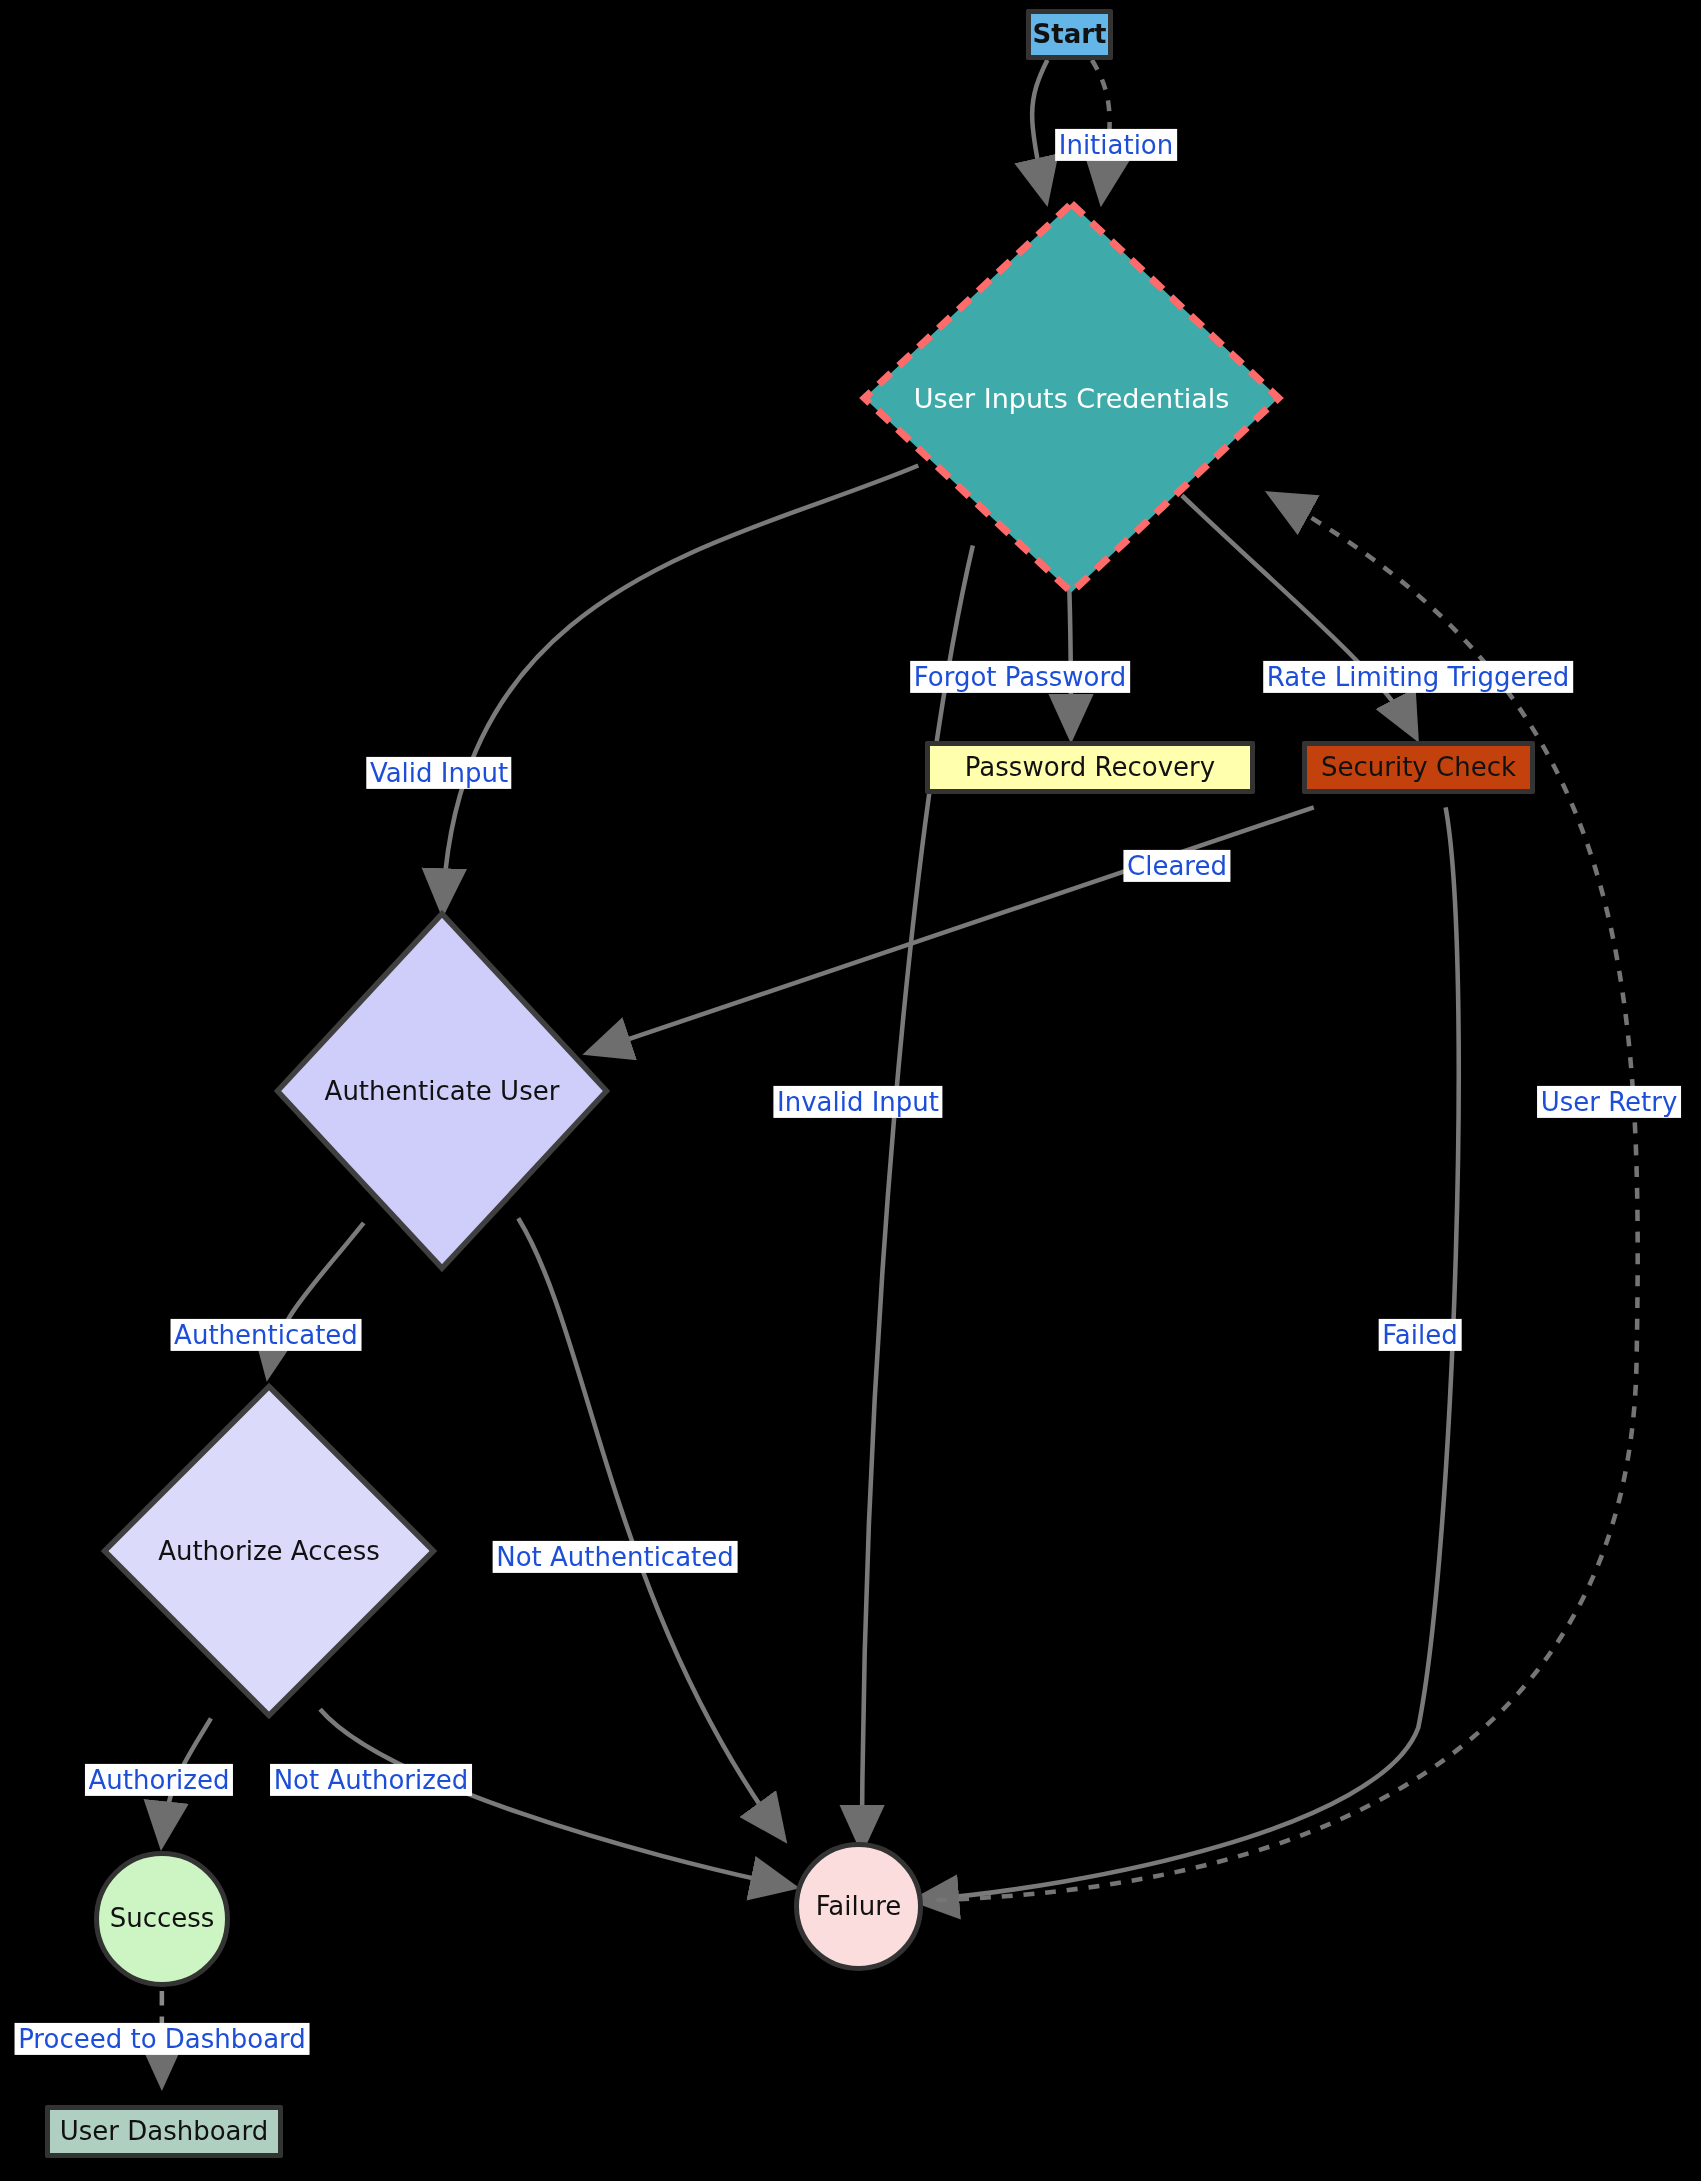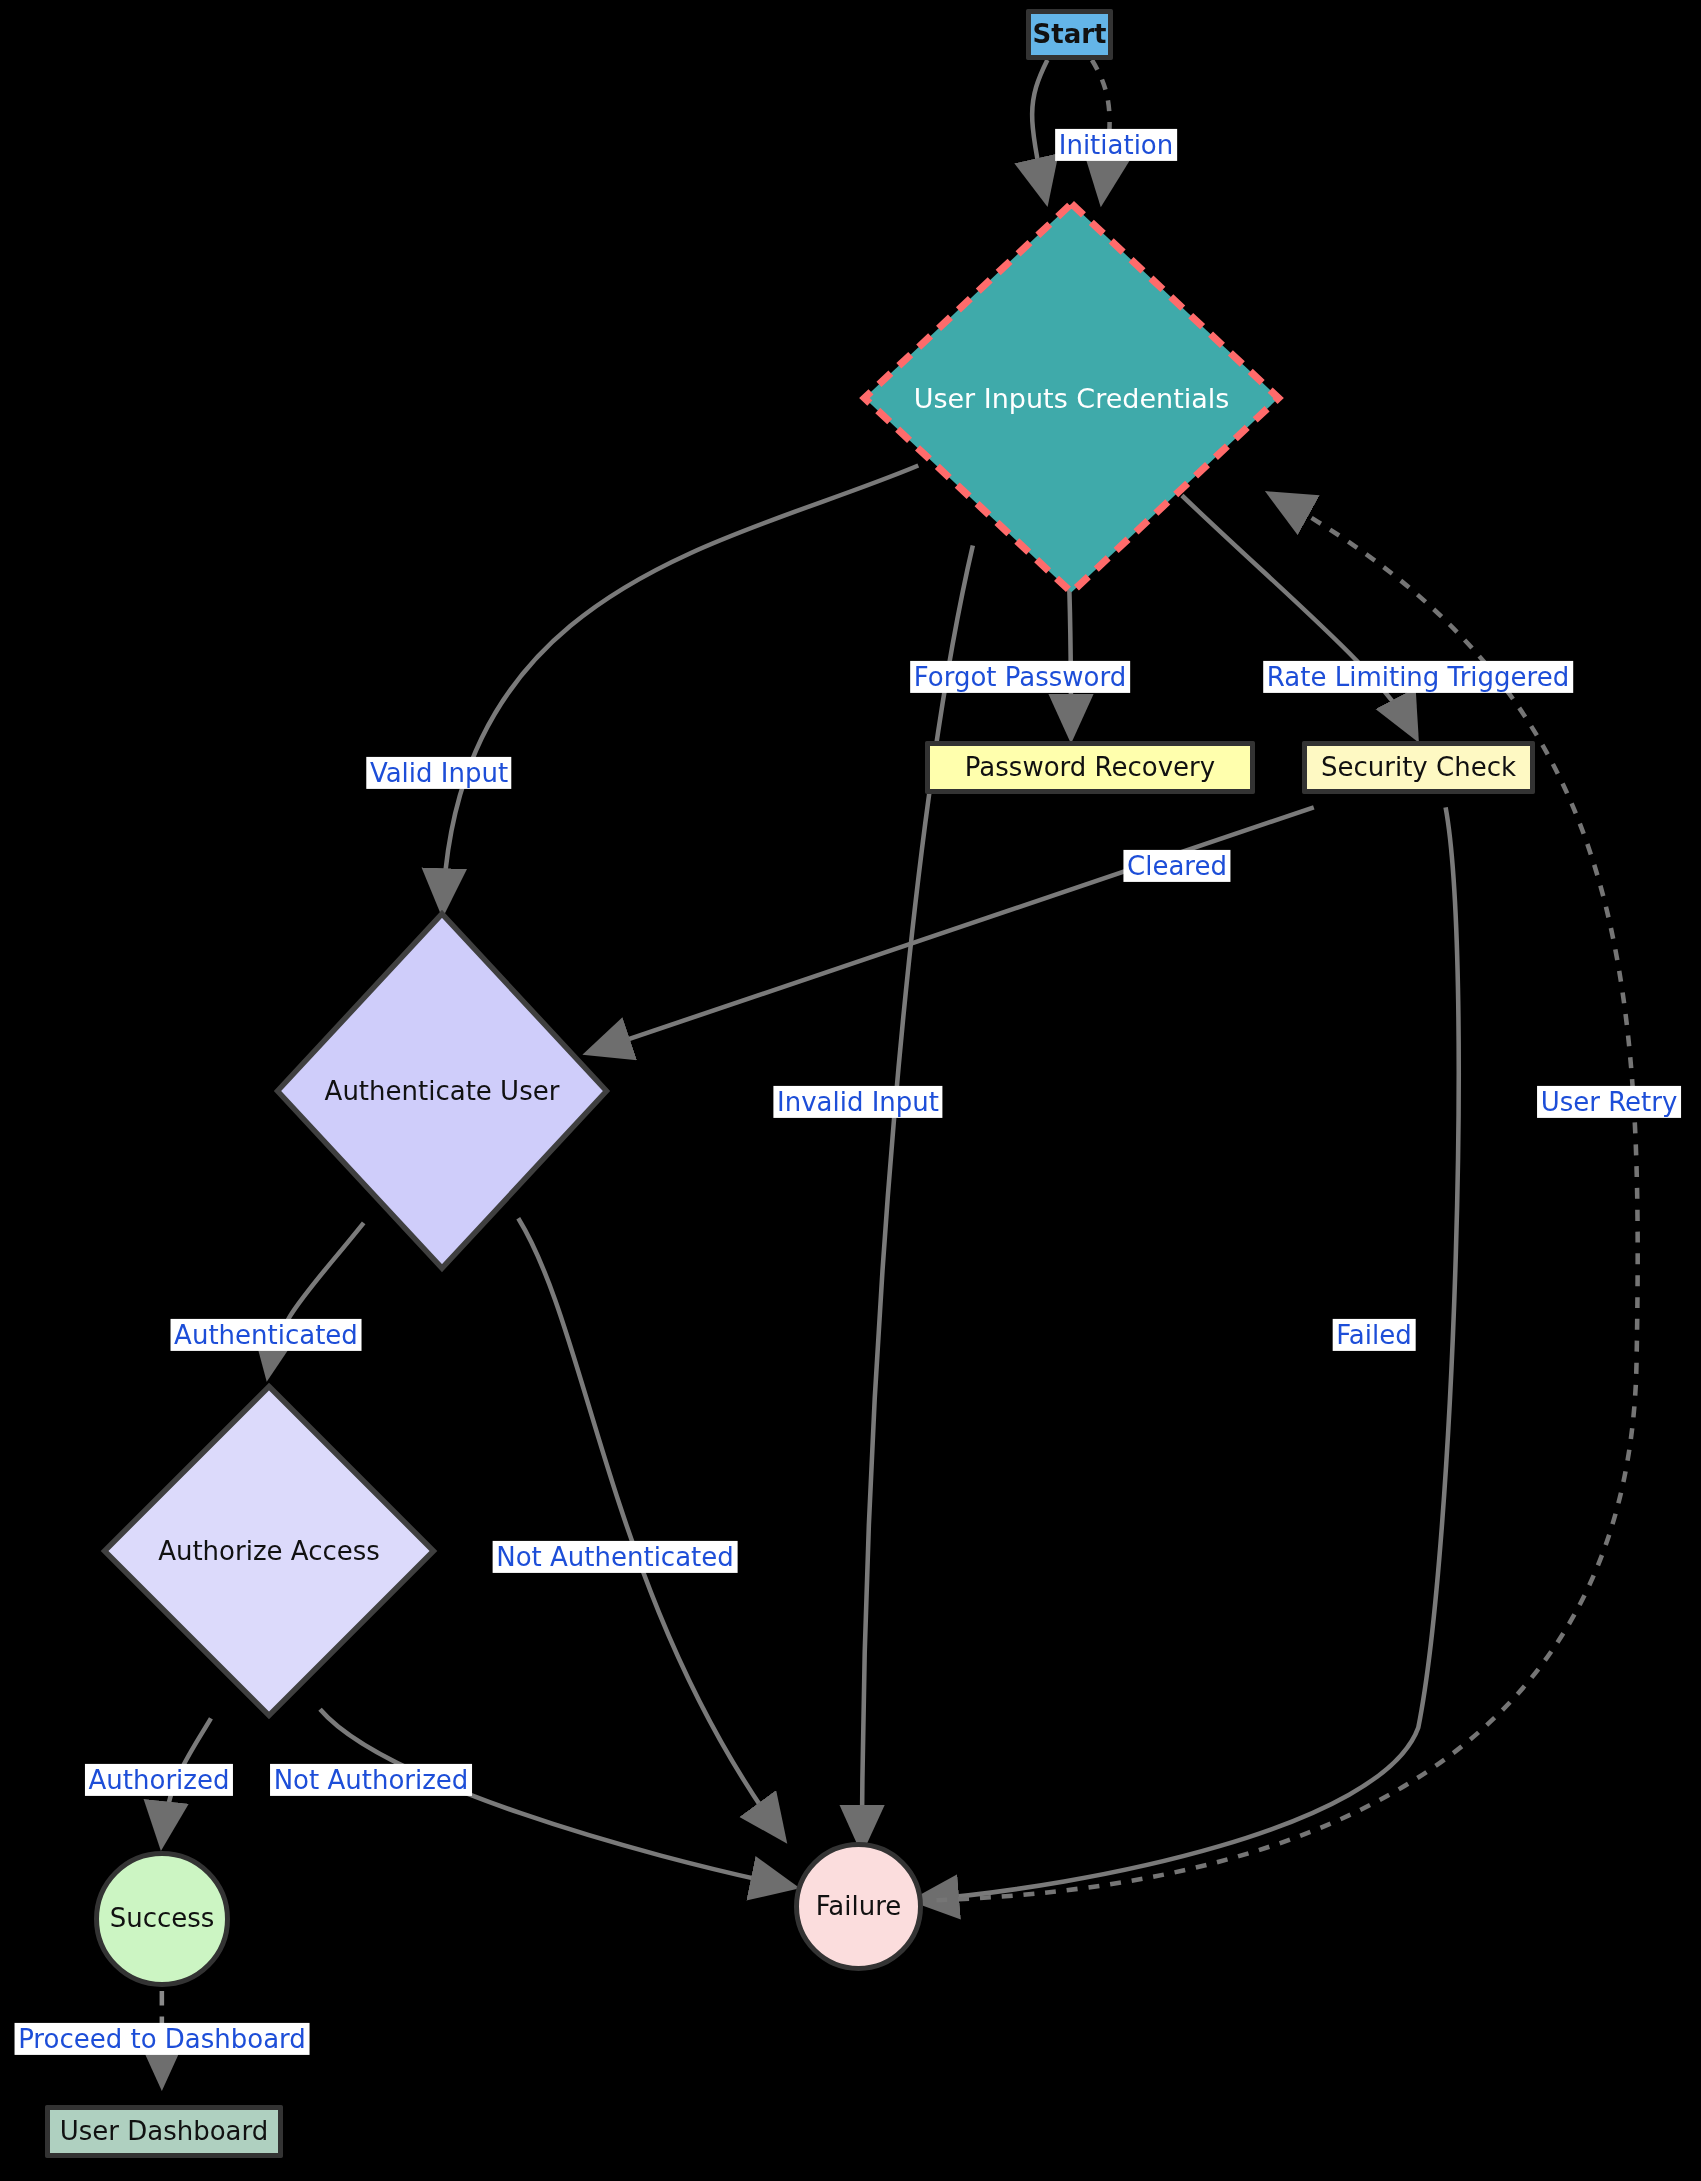--- a/index.html
+++ b/index.html
@@ -145,21 +145,21 @@
     <svg width="425" height="400" viewBox="0 0 468 440">
       <polygon points="234,6 462,220 234,434 6,220" fill="#3faaaa" stroke="#ff6b6b" stroke-width="8" stroke-dasharray="18 12"></polygon>
     </svg>
     <div class="diamond-label light">User Inputs Credentials</div>
   </div>
 
   <div class="node rect-node" style="left:925px; top:741px; width:330px; height:53px; background:#ffffad;">
     <span>Password Recovery</span>
   </div>
 
-  <div class="node rect-node" style="left:1302px; top:741px; width:233px; height:53px; background:#fef9c3;">
+  <div class="node rect-node" style="left:1302px; top:741px; width:233px; height:53px; background:#c2410c;">
     <span>Security Check</span>
   </div>
 
   <div class="diamond-wrap" style="left:273px; top:909px; width:338px; height:364px;">
     <svg width="338" height="364" viewBox="0 0 372 400">
       <polygon points="186,5 367,200 186,395 5,200" fill="#cfcdfa" stroke="#3f3f3f" stroke-width="6"></polygon>
     </svg>
     <div class="diamond-label">Authenticate User</div>
   </div>
 
@@ -191,21 +191,21 @@
   <div class="edge-label" style="left:1418px; top:677px;">Rate Limiting Triggered</div>
 
   <div class="edge-label" style="left:1177px; top:866px;">Cleared</div>
 
   <div class="edge-label" style="left:858px; top:1102px;">Invalid Input</div>
 
   <div class="edge-label" style="left:1609px; top:1102px;">User Retry</div>
 
   <div class="edge-label" style="left:266px; top:1335px;">Authenticated</div>
 
-  <div class="edge-label" style="left:1374px; top:1335px;">Failed</div>
+  <div class="edge-label" style="left:1420px; top:1335px;">Failed</div>
 
   <div class="edge-label" style="left:615px; top:1557px;">Not Authenticated</div>
 
   <div class="edge-label" style="left:159px; top:1780px;">Authorized</div>
 
   <div class="edge-label" style="left:371px; top:1780px;">Not Authorized</div>
 
   <div class="edge-label" style="left:162px; top:2039px;">Proceed to Dashboard</div>
 
 </div>

